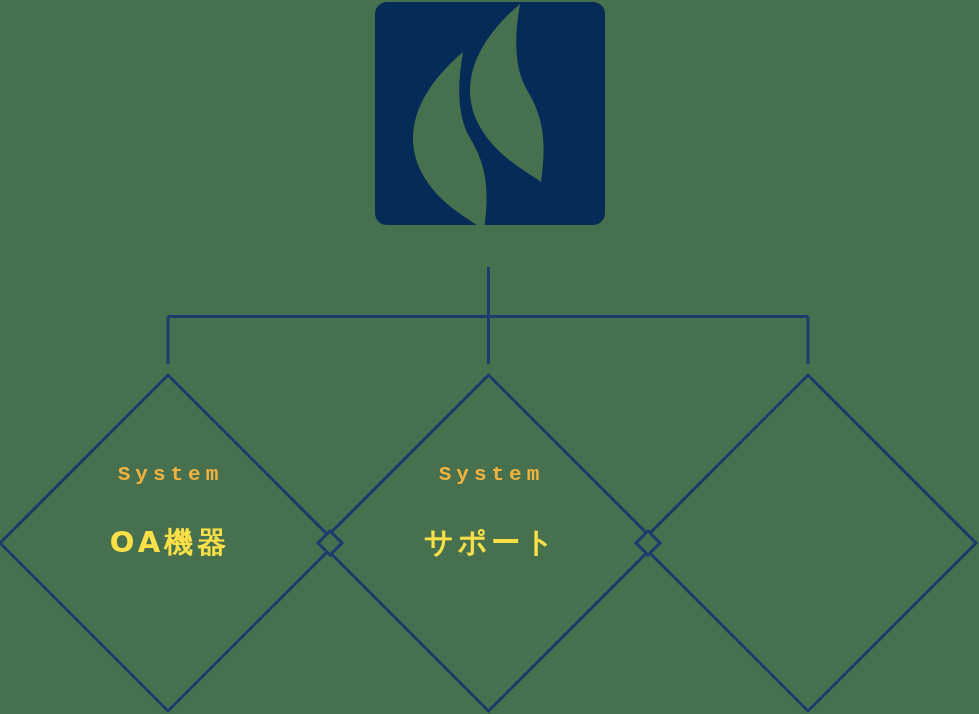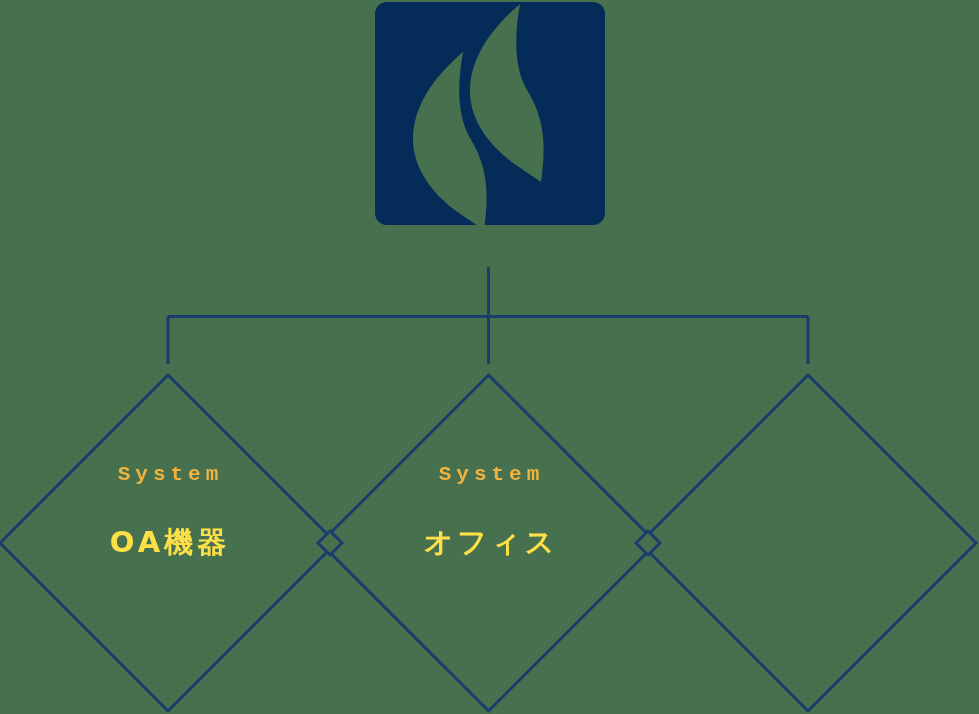--- a/index.html
+++ b/index.html
@@ -109,17 +109,17 @@
     <polygon points="648,531 660,543 648,555 636,543" fill="#47714E" stroke="#1C3B6E" stroke-width="3"></polygon>
   </svg>
 
   <div class="node-label n0">
     <div class="en-label">System</div>
     <div class="jp-line">OA機器</div>
   </div>
 
   <div class="node-label n1">
     <div class="en-label">System</div>
-    <div class="jp-line">オフィス</div>
+    <div class="jp-line">サポート</div>
   </div>
 
 
 </div>
 
 </body></html>

